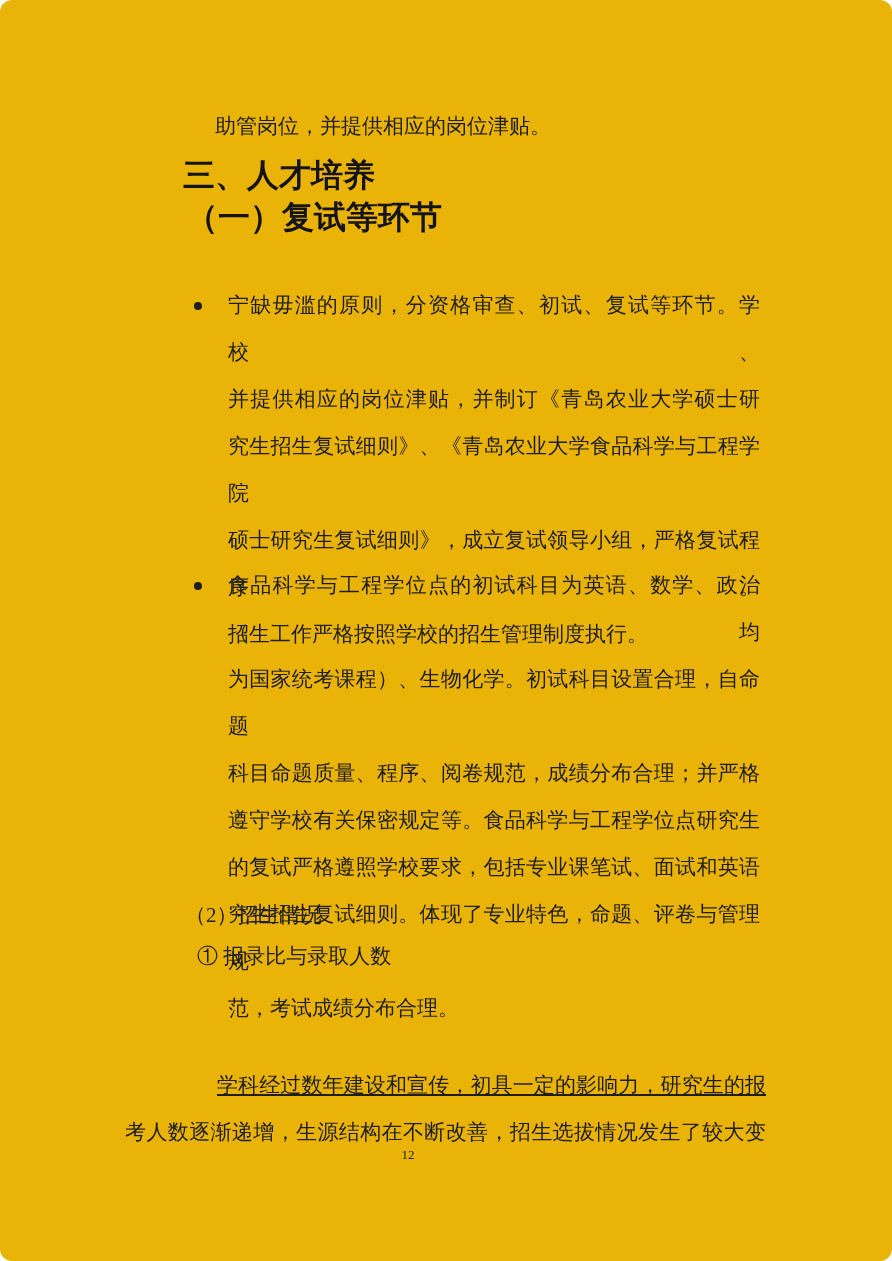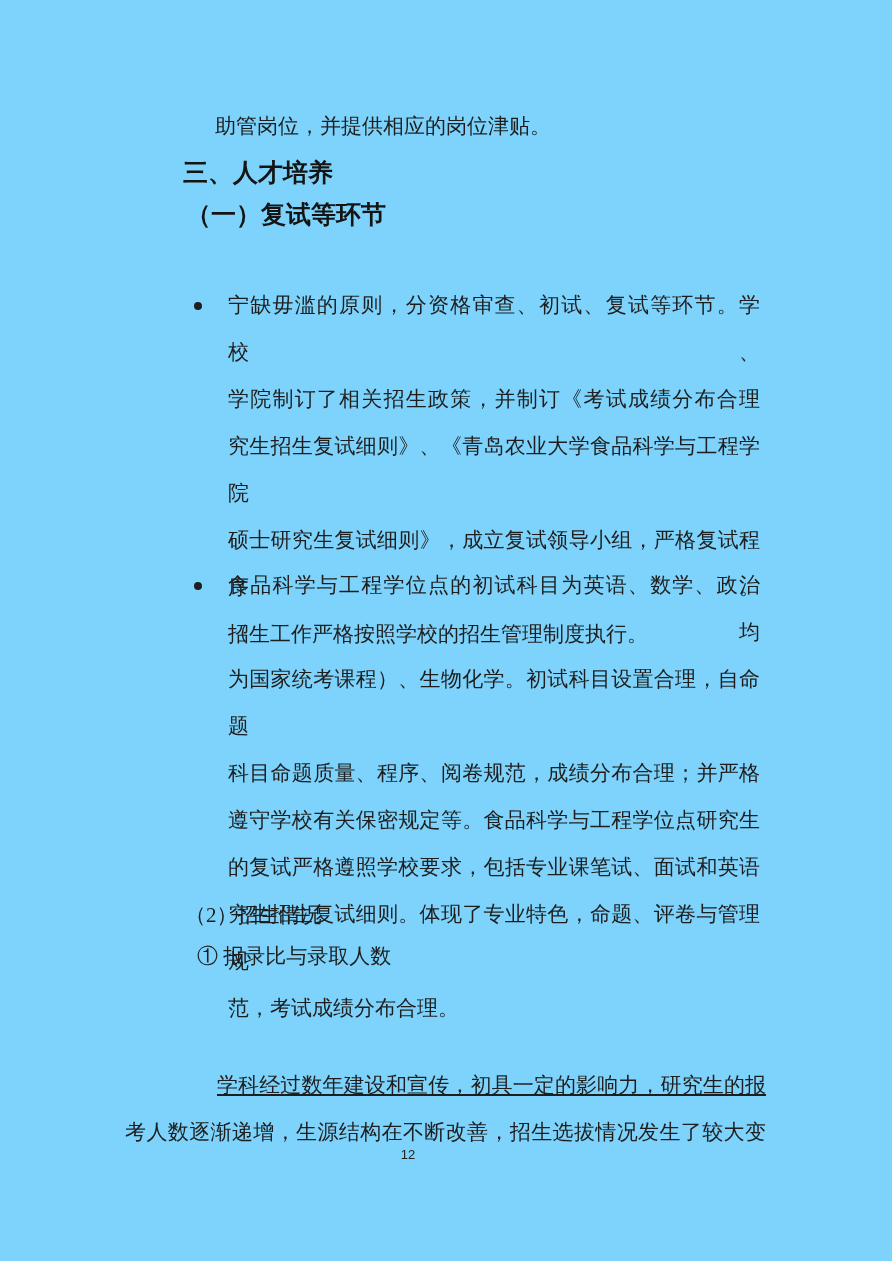--- a/index.html
+++ b/index.html
@@ -1,31 +1,32 @@
 <!DOCTYPE html>
 <html><head>
 <meta charset="utf-8">
 <style>
   * { box-sizing: border-box; }
   html, body { margin: 0; padding: 0; background: #ffffff; }
   .page {
     position: relative;
     width: 892px;
     height: 1261px;
-    background: #7dd3fc;
+    background: #eab308;
     font-family: "Liberation Serif", serif;
     color: #1e1e1e;
     overflow: hidden;
+    border-radius: 12px;
   }
   .abs { position: absolute; }
   .body-text { font-size: 21px; line-height: 47px; }
   .heading {
-    font-family: Liberation Mono, monospace;
+    font-family: Liberation Sans, sans-serif;
     font-weight: 700;
-    font-size: 25px;
+    font-size: 32px;
     line-height: 36px;
     color: #141414;
   }
   .jline { text-align: justify; text-align-last: justify; }
   .lline { text-align: left; text-align-last: left; }
 
   #intro { left: 215px; top: 103px; }
   #h1    { left: 183px; top: 157px; }
   #h2    { left: 186px; top: 199px; }
   #sub1  { left: 130px; top: 235px; }
@@ -47,21 +48,21 @@
 
   #p1 { left: 125px; top: 982px; width: 641px; }
   #p1 .indent1 { padding-left: 50px; }
   #p2 { left: 125px; top: 1062px; width: 641px; }
   #p2 .indent2 { padding-left: 92px; text-decoration: underline; }
 
   #footer {
     left: 0; top: 1146px;
     width: 816px;
     text-align: center;
-    font-family: Liberation Sans, sans-serif;
+    font-family: Liberation Serif, serif;
     font-size: 13px;
     line-height: 18px;
     color: #222222;
   }
 </style>
 </head>
 <body>
 
 <div class="page">
 
@@ -69,21 +70,21 @@
 
   <div id="h1" class="abs heading">三、人才培养</div>
 
   <div id="h2" class="abs heading">（一）复试等环节</div>
 
 
   <div id="b1" class="bullet-item body-text">
     <span class="bullet-dot"></span>
     <div class="bullet-lines">
       <div class="jline">宁缺毋滥的原则，分资格审查、初试、复试等环节。学校、</div>
-      <div class="jline">学院制订了相关招生政策，并制订《考试成绩分布合理</div>
+      <div class="jline">并提供相应的岗位津贴，并制订《青岛农业大学硕士研</div>
       <div class="jline">究生招生复试细则》、《青岛农业大学食品科学与工程学院</div>
       <div class="jline">硕士研究生复试细则》，成立复试领导小组，严格复试程序。</div>
       <div class="lline">招生工作严格按照学校的招生管理制度执行。</div>
     </div>
   </div>
 
   <div id="b2" class="bullet-item body-text">
     <span class="bullet-dot"></span>
     <div class="bullet-lines">
       <div class="jline">食品科学与工程学位点的初试科目为英语、数学、政治（均</div>

